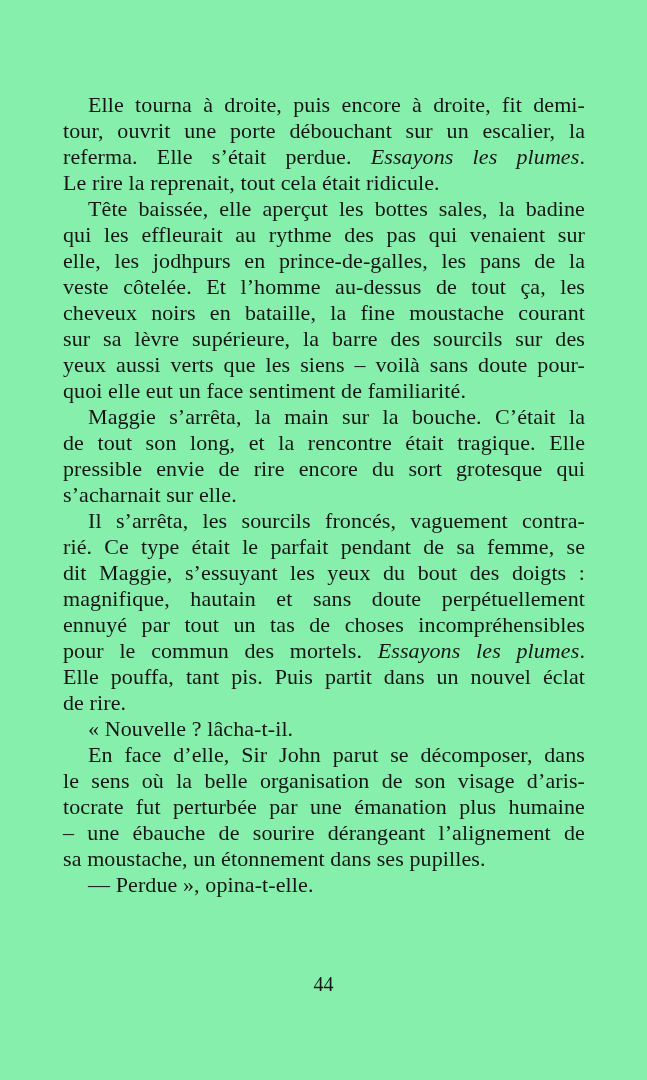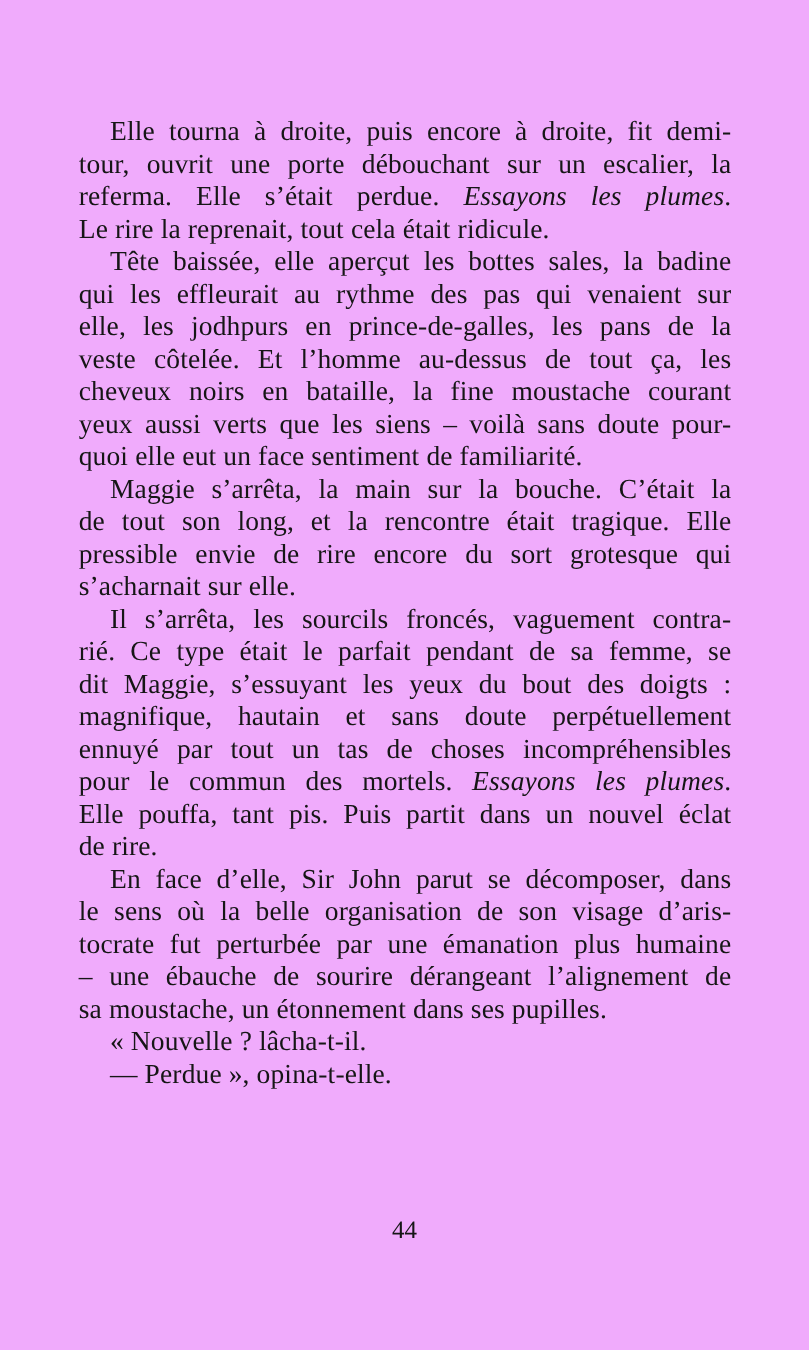--- a/index.html
+++ b/index.html
@@ -10,21 +10,21 @@
     width: 647px;
     height: 1080px;
     background: #fdfdfb;
     font-family: "Liberation Serif", "DejaVu Serif", serif;
     color: #161616;
   }
   .page {
     position: relative;
     width: 647px;
     height: 1080px;
-    background: #f0abfc;
+    background: #86efac;
     overflow: hidden;
   }
   .text-block {
     position: absolute;
     left: 63px;
     top: 92px;
     width: 522px;
     font-size: 22px;
     line-height: 26px;
     letter-spacing: 0.1px;
@@ -68,47 +68,48 @@
         <span class="line"><span>tour, ouvrit une porte débouchant sur un escalier, la</span></span>
         <span class="line"><span>referma. Elle s’était perdue. </span><em>Essayons les plumes</em><span>.</span></span>
         <span class="line last"><span>Le rire la reprenait, tout cela était ridicule.</span></span>
       </p>
       <p class="para">
         <span class="line"><span>Tête baissée, elle aperçut les bottes sales, la badine</span></span>
         <span class="line"><span>qui les effleurait au rythme des pas qui venaient sur</span></span>
         <span class="line"><span>elle, les jodhpurs en prince-de-galles, les pans de la</span></span>
         <span class="line"><span>veste côtelée. Et l’homme au-dessus de tout ça, les</span></span>
         <span class="line"><span>cheveux noirs en bataille, la fine moustache courant</span></span>
+        <span class="line"><span>sur sa lèvre supérieure, la barre des sourcils sur des</span></span>
         <span class="line"><span>yeux aussi verts que les siens – voilà sans doute pour-</span></span>
         <span class="line last"><span>quoi elle eut un face sentiment de familiarité.</span></span>
       </p>
       <p class="para">
         <span class="line"><span>Maggie s’arrêta, la main sur la bouche. C’était la</span></span>
         <span class="line"><span>de tout son long, et la rencontre était tragique. Elle</span></span>
         <span class="line"><span>pressible envie de rire encore du sort grotesque qui</span></span>
         <span class="line last"><span>s’acharnait sur elle.</span></span>
       </p>
       <p class="para">
         <span class="line"><span>Il s’arrêta, les sourcils froncés, vaguement contra-</span></span>
         <span class="line"><span>rié. Ce type était le parfait pendant de sa femme, se</span></span>
         <span class="line"><span>dit Maggie, s’essuyant les yeux du bout des doigts :</span></span>
         <span class="line"><span>magnifique, hautain et sans doute perpétuellement</span></span>
         <span class="line"><span>ennuyé par tout un tas de choses incompréhensibles</span></span>
         <span class="line"><span>pour le commun des mortels. </span><em>Essayons les plumes</em><span>.</span></span>
         <span class="line"><span>Elle pouffa, tant pis. Puis partit dans un nouvel éclat</span></span>
         <span class="line last"><span>de rire.</span></span>
       </p>
       <p class="para">
+        <span class="line last"><span>« Nouvelle ? lâcha-t-il.</span></span>
+      </p>
+      <p class="para">
         <span class="line"><span>En face d’elle, Sir John parut se décomposer, dans</span></span>
         <span class="line"><span>le sens où la belle organisation de son visage d’aris-</span></span>
         <span class="line"><span>tocrate fut perturbée par une émanation plus humaine</span></span>
         <span class="line"><span>– une ébauche de sourire dérangeant l’alignement de</span></span>
         <span class="line last"><span>sa moustache, un étonnement dans ses pupilles.</span></span>
-      </p>
-      <p class="para">
-        <span class="line last"><span>« Nouvelle ? lâcha-t-il.</span></span>
       </p>
       <p class="para">
         <span class="line last"><span>— Perdue », opina-t-elle.</span></span>
       </p>
     </div>
   <div class="page-number">44</div>
 </div>
 
 </body></html>

